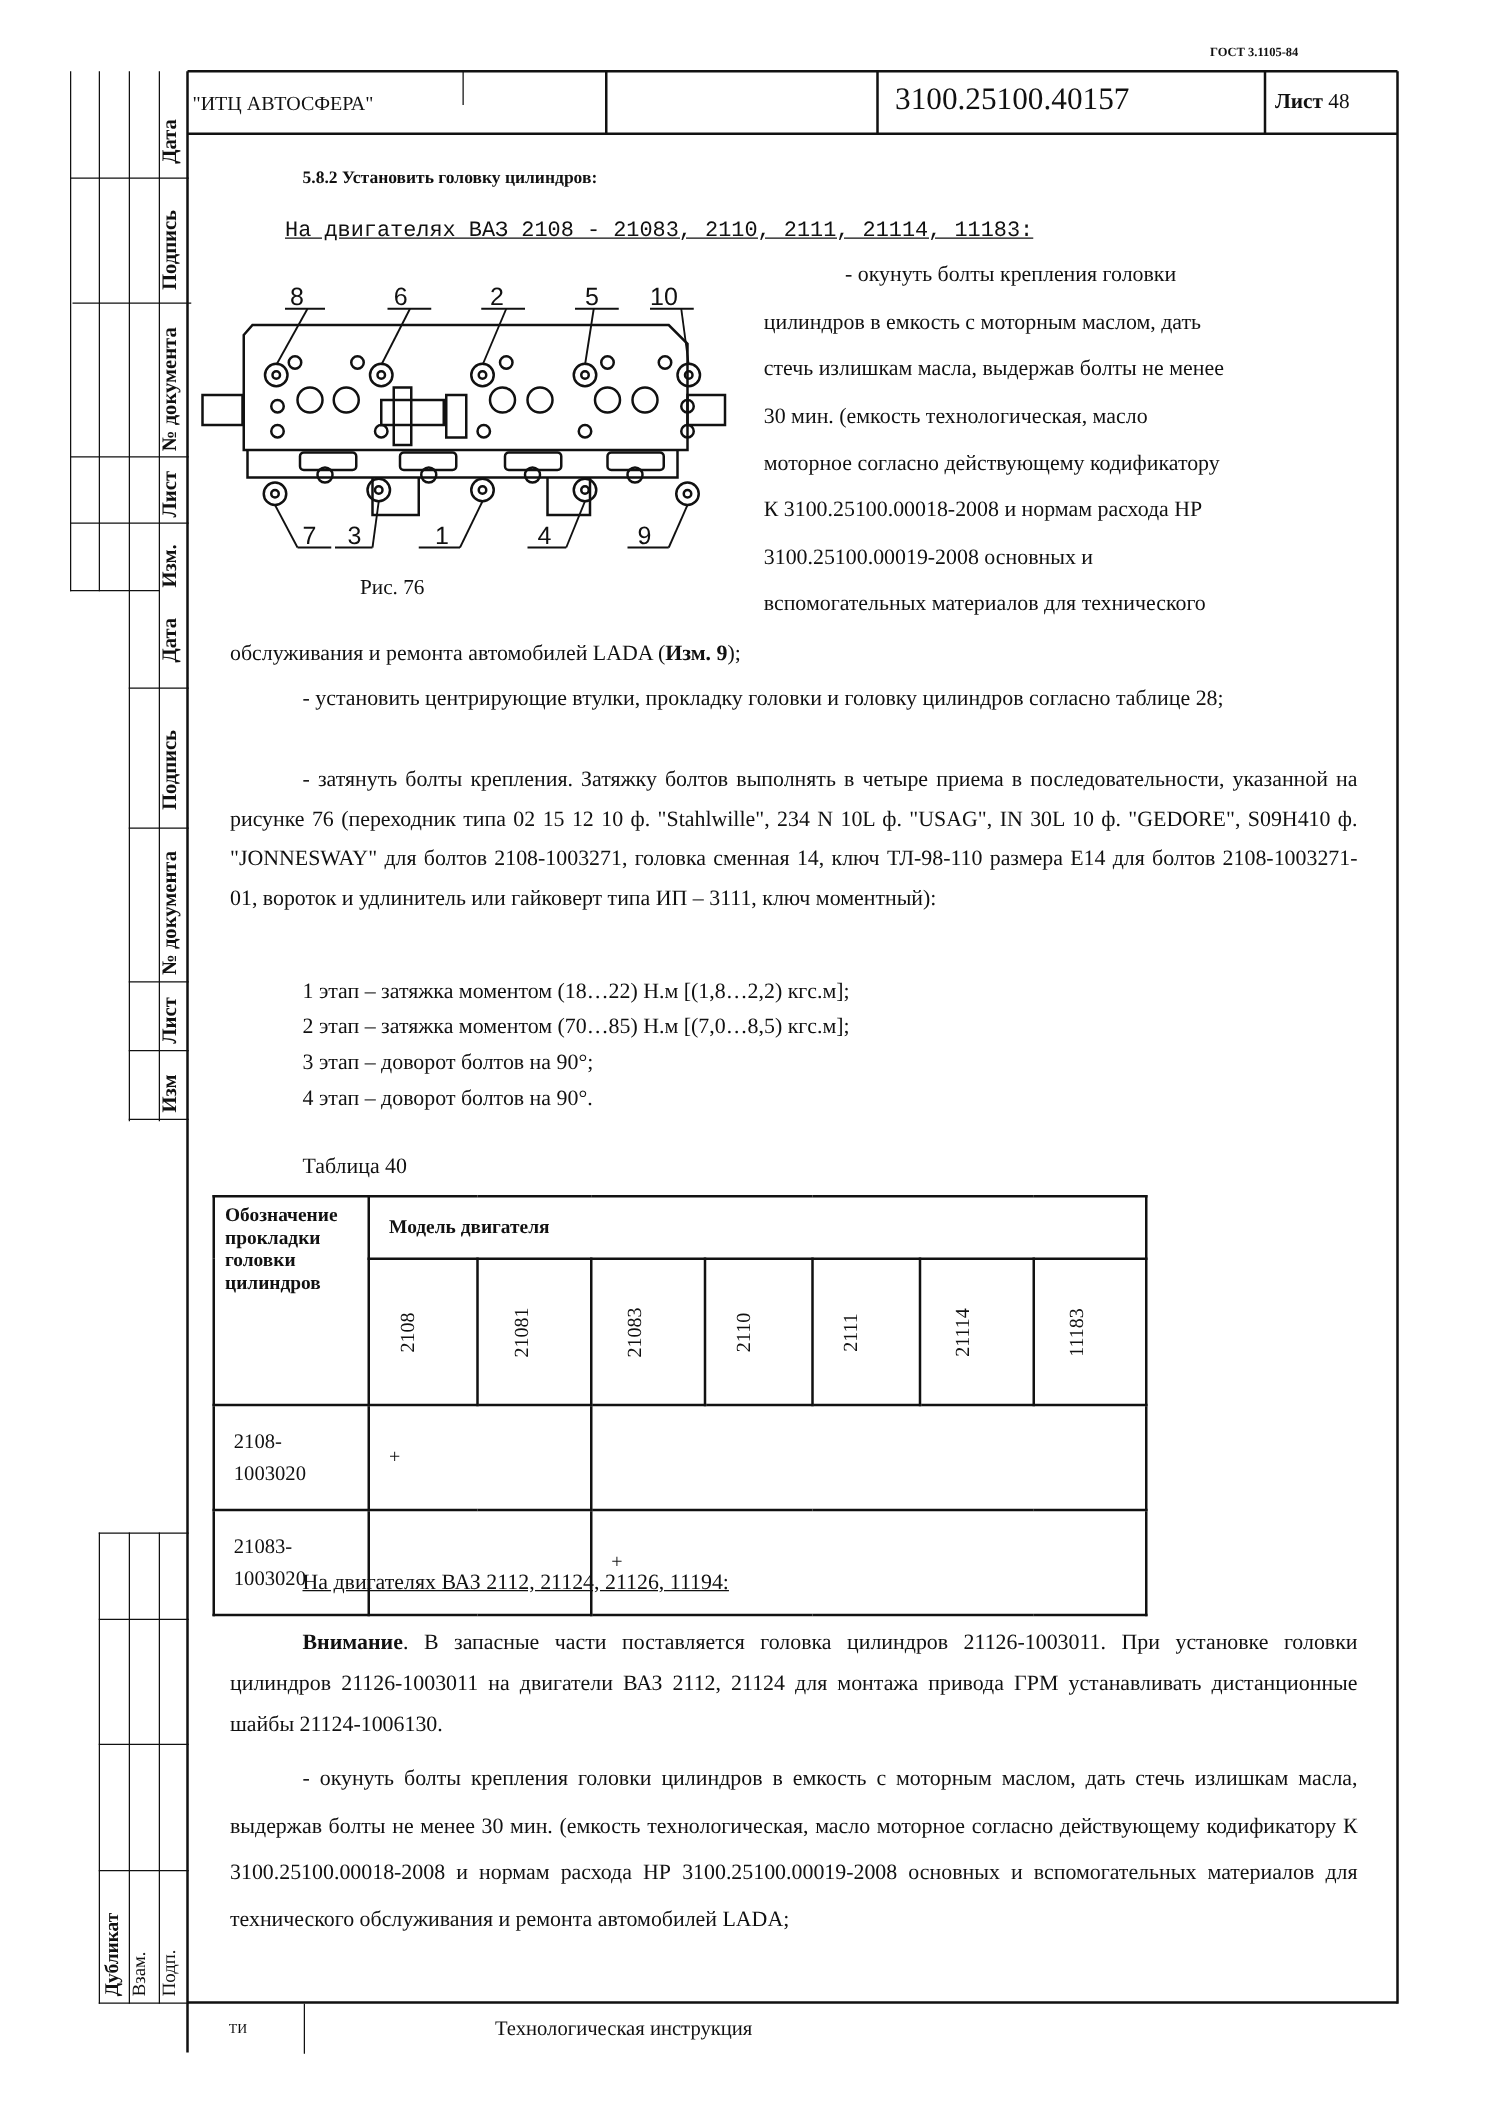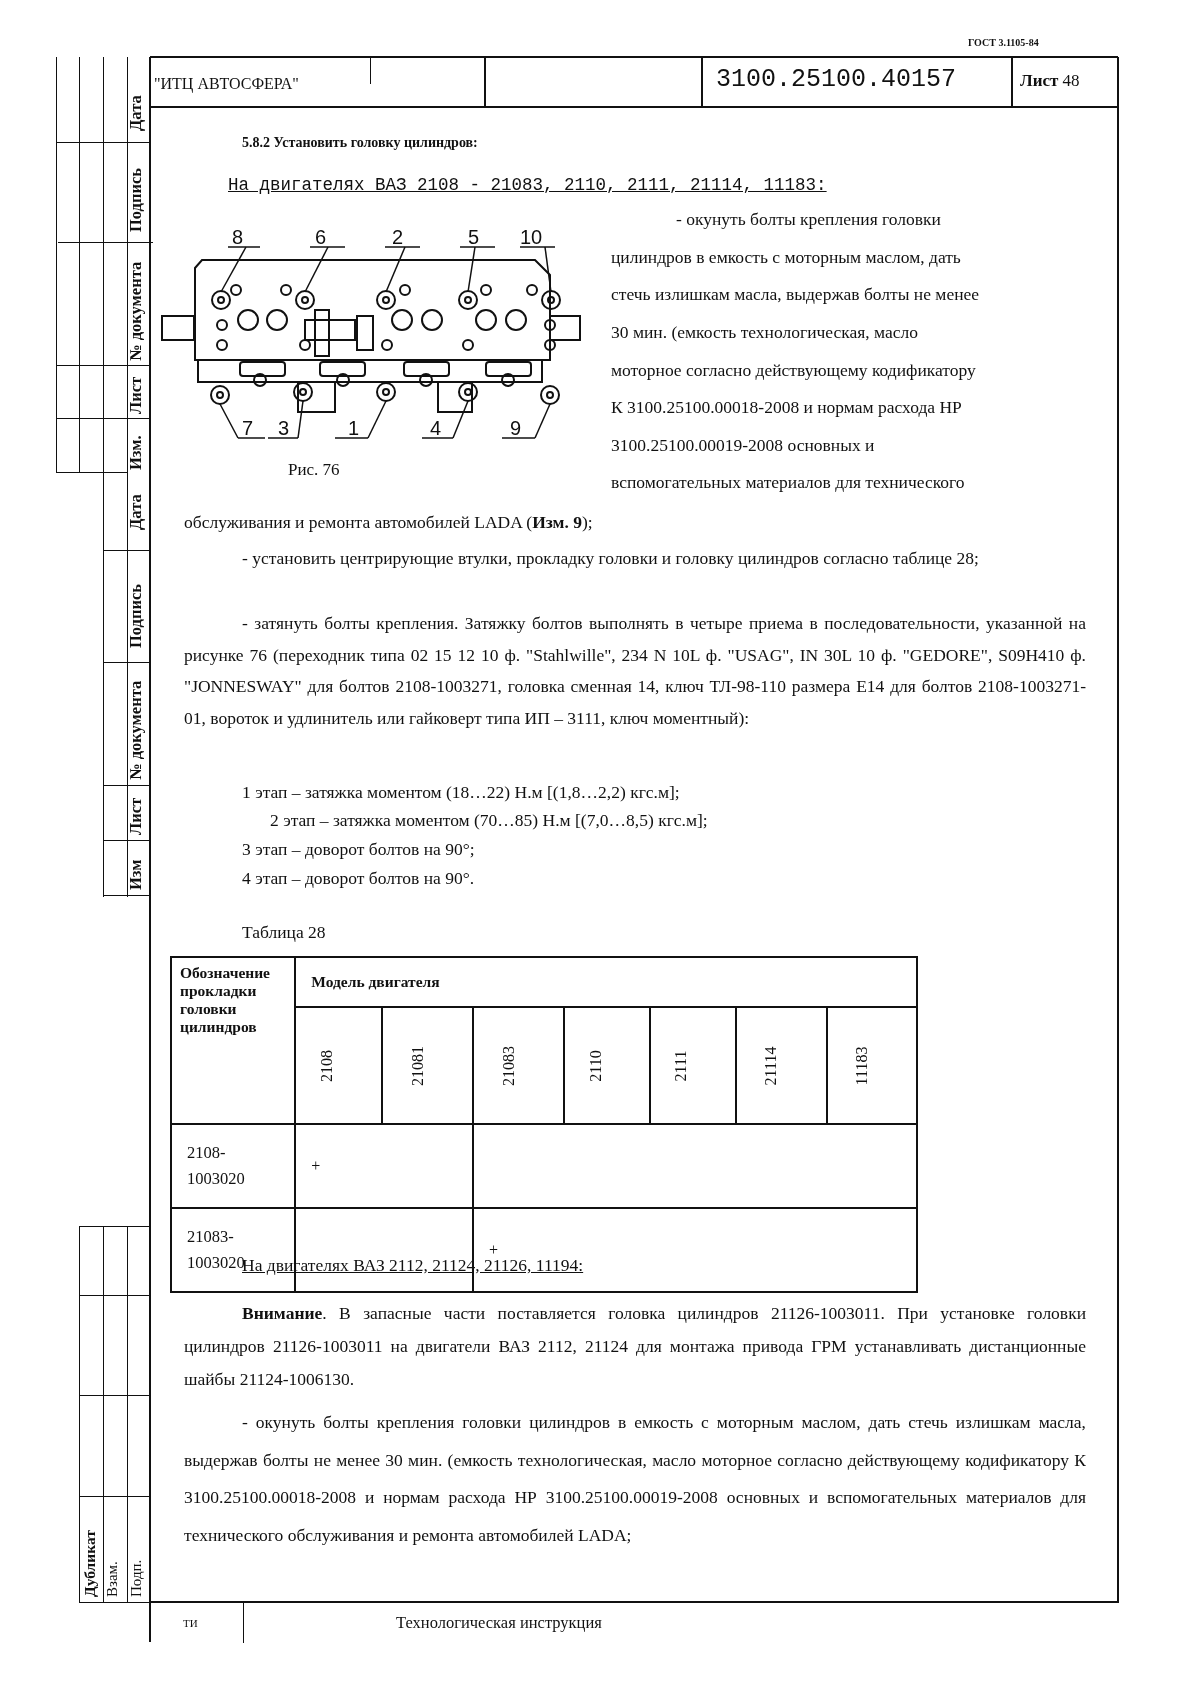--- a/index.html
+++ b/index.html
@@ -11,21 +11,21 @@
   .b { font-weight:bold; }
   .u { text-decoration:underline; }
   .vert { position:absolute; transform-origin:left top; transform:rotate(-90deg);
           white-space:nowrap; font-size:16.5px; line-height:20px; }
   .vbold { font-weight:bold; }
   .para { position:absolute; font-size:17.5px; line-height:37.5px; text-align:justify; }
   .tbl { position:absolute; left:170px; top:956px; width:748px; height:272px;
          border-collapse:collapse; font-size:16px; }
   .tbl td { border:2.5px solid #111; padding:15px; vertical-align:middle; }
   .rot { display:inline-block; transform:rotate(-90deg); white-space:nowrap; }
-  .sans { font-family:Liberation Mono, monospace; }
+  .sans { font-family:Liberation Serif, serif; }
 </style>
 </head>
 <body>
 
 <div class="ln" style="left:149px;top:57px;width:2px;height:1585px;"></div>
 <div class="ln" style="left:1117px;top:57px;width:2px;height:1546px;"></div>
 <div class="ln" style="left:150px;top:56px;width:968px;height:2px;"></div>
 <div class="ln" style="left:150px;top:106px;width:968px;height:2px;"></div>
 <div class="ln" style="left:150px;top:1601px;width:968px;height:2px;"></div>
 
@@ -213,26 +213,26 @@
   <div class="txt" style="left:184px;top:512px;">
     <span>обслуживания и ремонта автомобилей LADA (</span><span class="b">Изм. 9</span><span>);</span>
   </div>
 </div>
 
 <div class="para" style="left:184px;top:544px;width:902px;text-indent:58px;line-height:29px;">- установить центрирующие втулки, прокладку головки и головку цилиндров согласно таблице 28;</div>
 <div class="para" style="left:184px;top:608px;width:902px;text-indent:58px;line-height:31.5px;">- затянуть болты крепления. Затяжку болтов выполнять в четыре приема в последовательности, указанной на рисунке 76 (переходник типа 02 15 12 10 ф. "Stahlwille", 234 N 10L ф. "USAG", IN 30L 10 ф. "GEDORE", S09H410 ф. "JONNESWAY" для болтов 2108-1003271, головка сменная 14, ключ ТЛ-98-110 размера E14 для болтов 2108-1003271-01, вороток и удлинитель или гайковерт типа ИП – 3111, ключ моментный):</div>
 
 <div>
   <div class="txt" style="left:242px;top:782px;">1 этап – затяжка моментом (18…22) Н.м [(1,8…2,2) кгс.м];</div>
-  <div class="txt" style="left:242px;top:810px;margin-left:28px;">2 этап – затяжка моментом (70…85) Н.м [(7,0…8,5) кгс.м];</div>
+  <div class="txt" style="left:242px;top:810px;">2 этап – затяжка моментом (70…85) Н.м [(7,0…8,5) кгс.м];</div>
   <div class="txt" style="left:242px;top:839px;">3 этап – доворот болтов на 90°;</div>
   <div class="txt" style="left:242px;top:868px;">4 этап – доворот болтов на 90°.</div>
 </div>
 
-<div class="txt" style="left:242px;top:922px;">Таблица 28</div>
+<div class="txt" style="left:242px;top:922px;">Таблица 40</div>
 
 <table class="tbl">
   <colgroup>
     <col style="width:144px">
       <col style="width:114px">
       <col style="width:114px">
     <col style="width:114px">
       <col style="width:114px">
       <col style="width:114px">
     <col style="width:114px">

